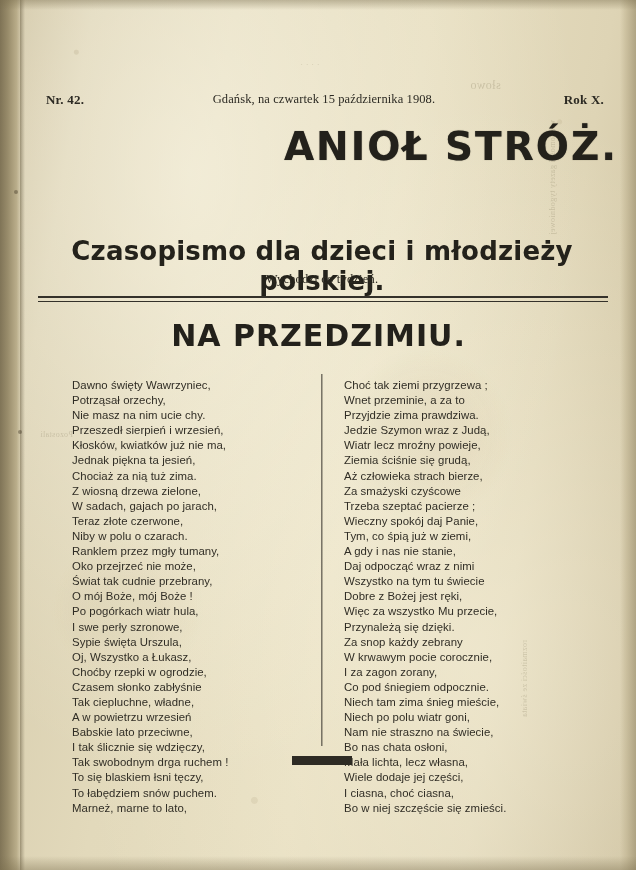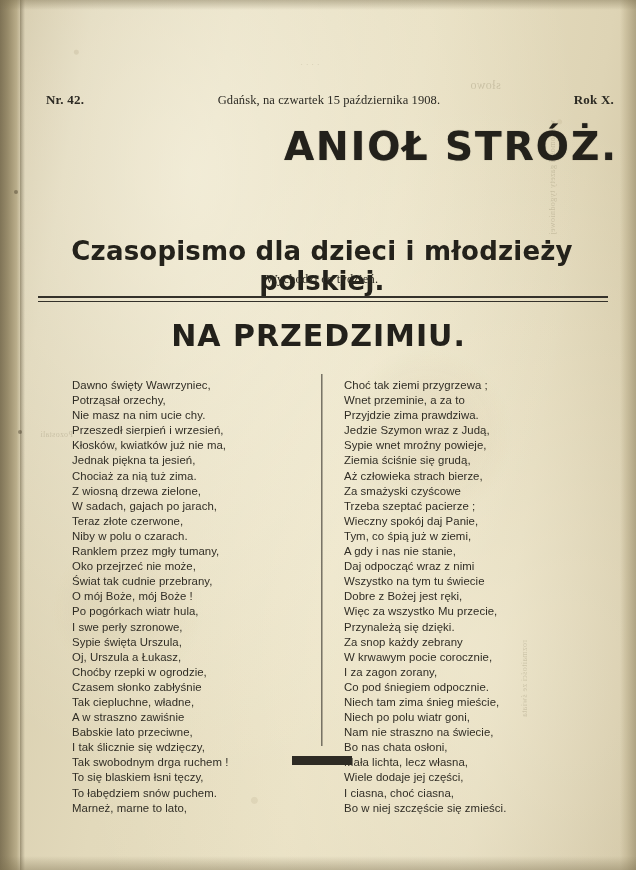--- a/index.html
+++ b/index.html
@@ -94,23 +94,23 @@
     right: 18px;
     top: 0;
     bottom: 0;
   }
 
   
   .topline {
     position: absolute;
     top: 92px;
     left: 20px;
-    right: 4px;
+    right: 14px;
     display: flex;
-    align-items: center;
+    align-items: flex-start;
     justify-content: space-between;
     color: #2c2a23;
   }
   .issue-no, .year-no {
     font-weight: bold;
     font-size: 13px;
     letter-spacing: .2px;
   }
   .dateline {
     font-size: 12.5px;
@@ -266,38 +266,38 @@
           <div class="verse-line">W sadach, gajach po jarach,</div>
           <div class="verse-line">Teraz złote czerwone,</div>
           <div class="verse-line">Niby w polu o czarach.</div>
           <div class="verse-line">Ranklem przez mgły tumany,</div>
           <div class="verse-line">Oko przejrzeć nie może,</div>
           <div class="verse-line">Świat tak cudnie przebrany,</div>
           <div class="verse-line">O mój Boże, mój Boże !</div>
           <div class="verse-line">Po pogórkach wiatr hula,</div>
           <div class="verse-line">I swe perły szronowe,</div>
           <div class="verse-line">Sypie święta Urszula,</div>
-          <div class="verse-line">Oj, Urszula a Łukasz,</div>
+          <div class="verse-line">Oj, Wszystko a Łukasz,</div>
           <div class="verse-line">Choćby rzepki w ogrodzie,</div>
           <div class="verse-line">Czasem słonko zabłyśnie</div>
           <div class="verse-line">Tak ciepluchne, władne,</div>
-          <div class="verse-line">A w straszno zawiśnie</div>
+          <div class="verse-line">A w powietrzu wrzesień</div>
           <div class="verse-line">Babskie lato przeciwne,</div>
           <div class="verse-line">I tak ślicznie się wdzięczy,</div>
           <div class="verse-line">Tak swobodnym drga ruchem !</div>
           <div class="verse-line">To się blaskiem łsni tęczy,</div>
           <div class="verse-line">To łabędziem snów puchem.</div>
           <div class="verse-line">Marneż, marne to lato,</div>
         </div>
       <div class="col col-right">
           <div class="verse-line">Choć tak ziemi przygrzewa ;</div>
           <div class="verse-line">Wnet przeminie, a za to</div>
           <div class="verse-line">Przyjdzie zima prawdziwa.</div>
           <div class="verse-line">Jedzie Szymon wraz z Judą,</div>
-          <div class="verse-line">Sypie wnet mroźny powieje,</div>
+          <div class="verse-line">Wiatr lecz mroźny powieje,</div>
           <div class="verse-line">Ziemia ściśnie się grudą,</div>
           <div class="verse-line">Aż człowieka strach bierze,</div>
           <div class="verse-line">Za smażyski czyścowe</div>
           <div class="verse-line">Trzeba szeptać pacierze ;</div>
           <div class="verse-line">Wieczny spokój daj Panie,</div>
           <div class="verse-line">Tym, co śpią już w ziemi,</div>
           <div class="verse-line">A gdy i nas nie stanie,</div>
           <div class="verse-line">Daj odpocząć wraz z nimi</div>
           <div class="verse-line">Wszystko na tym tu świecie</div>
           <div class="verse-line">Dobre z Bożej jest ręki,</div>

